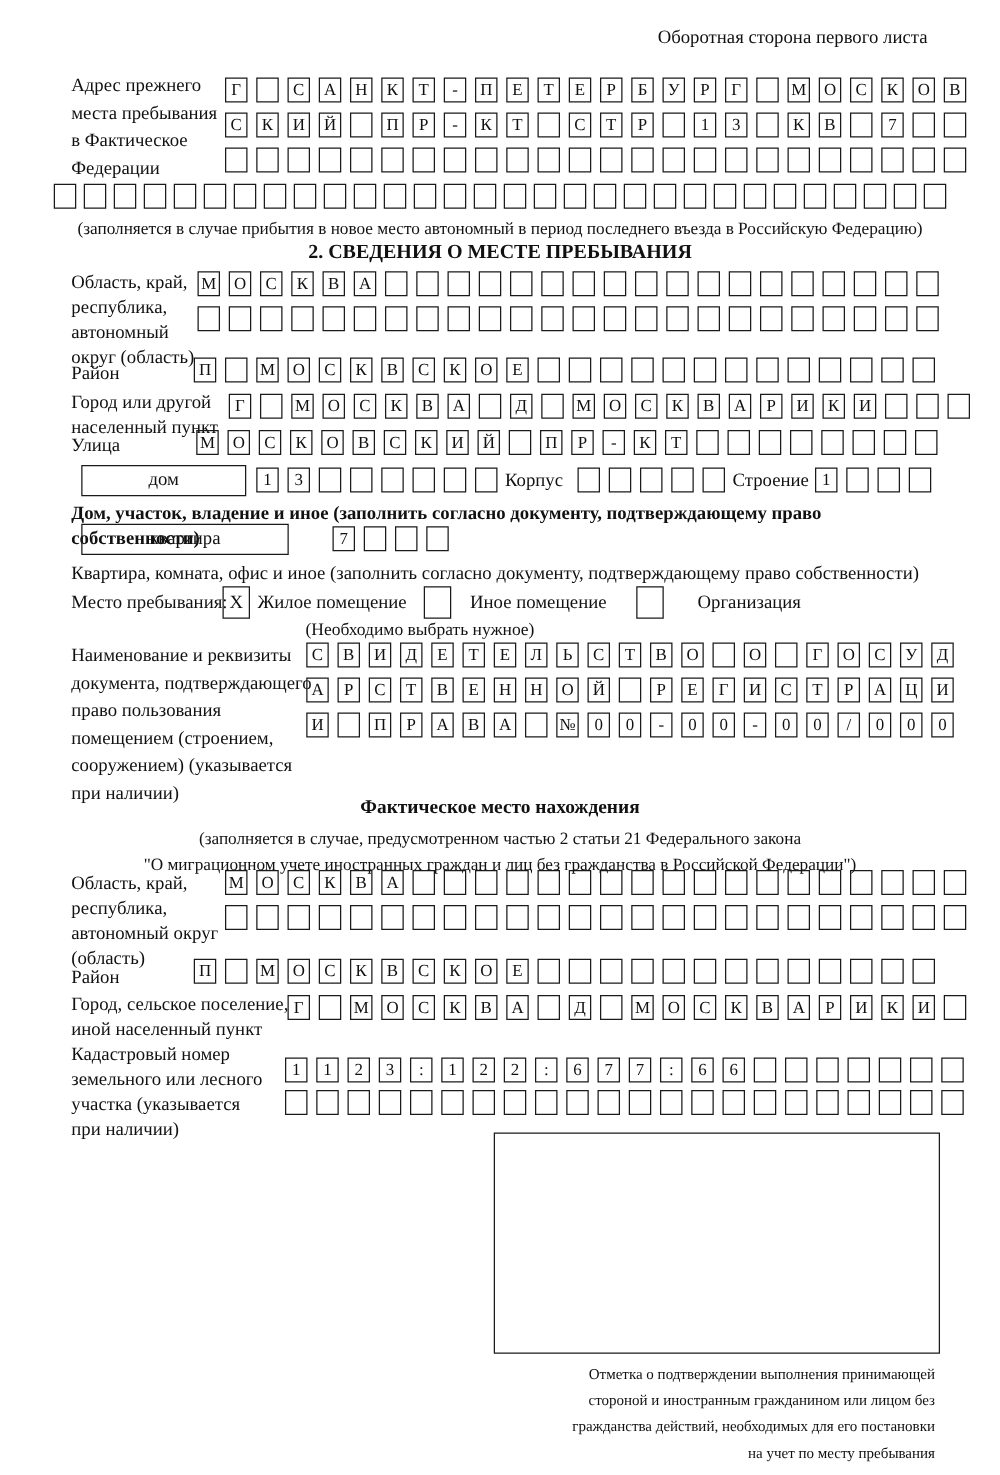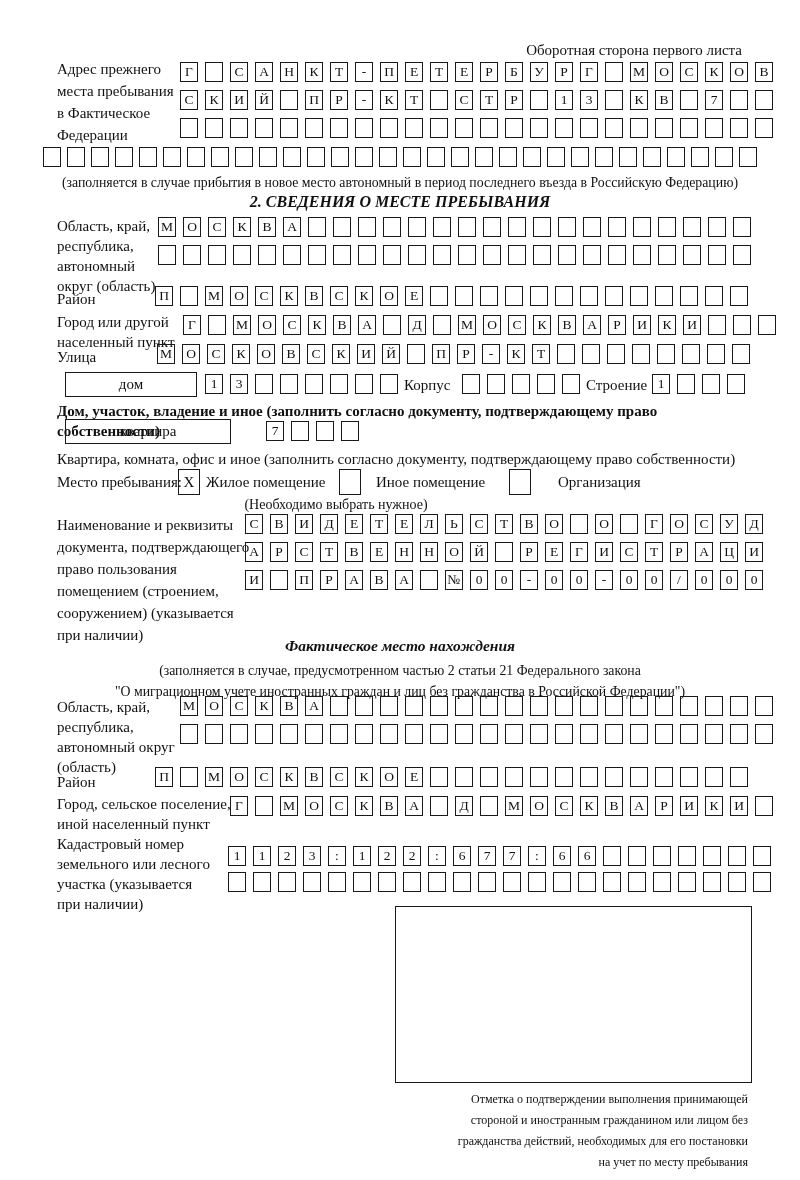--- a/index.html
+++ b/index.html
@@ -1,33 +1,33 @@
 <!DOCTYPE html>
 <html><head>
 <meta charset="utf-8">
 <style>
   html,body{margin:0;padding:0;background:#fff;}
   body{width:800px;height:1180px;position:relative;font-family:"Liberation Serif",serif;color:#111;}
   .abs{position:absolute;}
   .lbl{position:absolute;font-size:15px;line-height:22px;white-space:pre-line;}
   .lbl-s2{position:absolute;font-size:15px;line-height:20px;white-space:pre-line;}
   .note{position:absolute;left:0;right:0;text-align:center;font-size:13.8px;white-space:pre-line;line-height:21px;}
-  .heading{position:absolute;left:0;right:0;text-align:center;font-weight:bold;font-size:16px;font-style:italic;}
+  .heading{position:absolute;left:0;right:0;text-align:center;font-weight:bold;font-size:16px;}
   .cells{position:absolute;display:flex;gap:7px;}
   .cells .cell{width:18px;height:20px;box-sizing:border-box;border:1.6px solid #1a1a1a;
     display:flex;align-items:center;justify-content:center;font-size:13.5px;font-family:"Liberation Serif",serif;}
   .cells.tight{gap:6px;}
   .widebox{position:absolute;box-sizing:border-box;border:1.6px solid #1a1a1a;
     display:flex;align-items:center;justify-content:center;font-size:15px;}
   .chk{position:absolute;width:22px;height:26px;box-sizing:border-box;border:1.8px solid #1a1a1a;
     display:flex;align-items:center;justify-content:center;font-size:15px;}
   .inline-lbl{position:absolute;font-size:15px;}
   .stamp-box{position:absolute;box-sizing:border-box;border:1.8px solid #1a1a1a;background:#fff;}
   .stamp-caption{position:absolute;text-align:right;font-size:12px;line-height:21px;}
-  .corner{position:absolute;font-size:15px;margin-top:20px;}
+  .corner{position:absolute;font-size:15px;}
 </style>
 </head>
 <body>
 
 <div class="corner" style="top:22px;right:58px;">Оборотная сторона первого листа</div>
 
 <div class="lbl" style="left:57px;top:58px;width:140px;">Адрес прежнего
 места пребывания
 в Фактическое
 Федерации</div>

